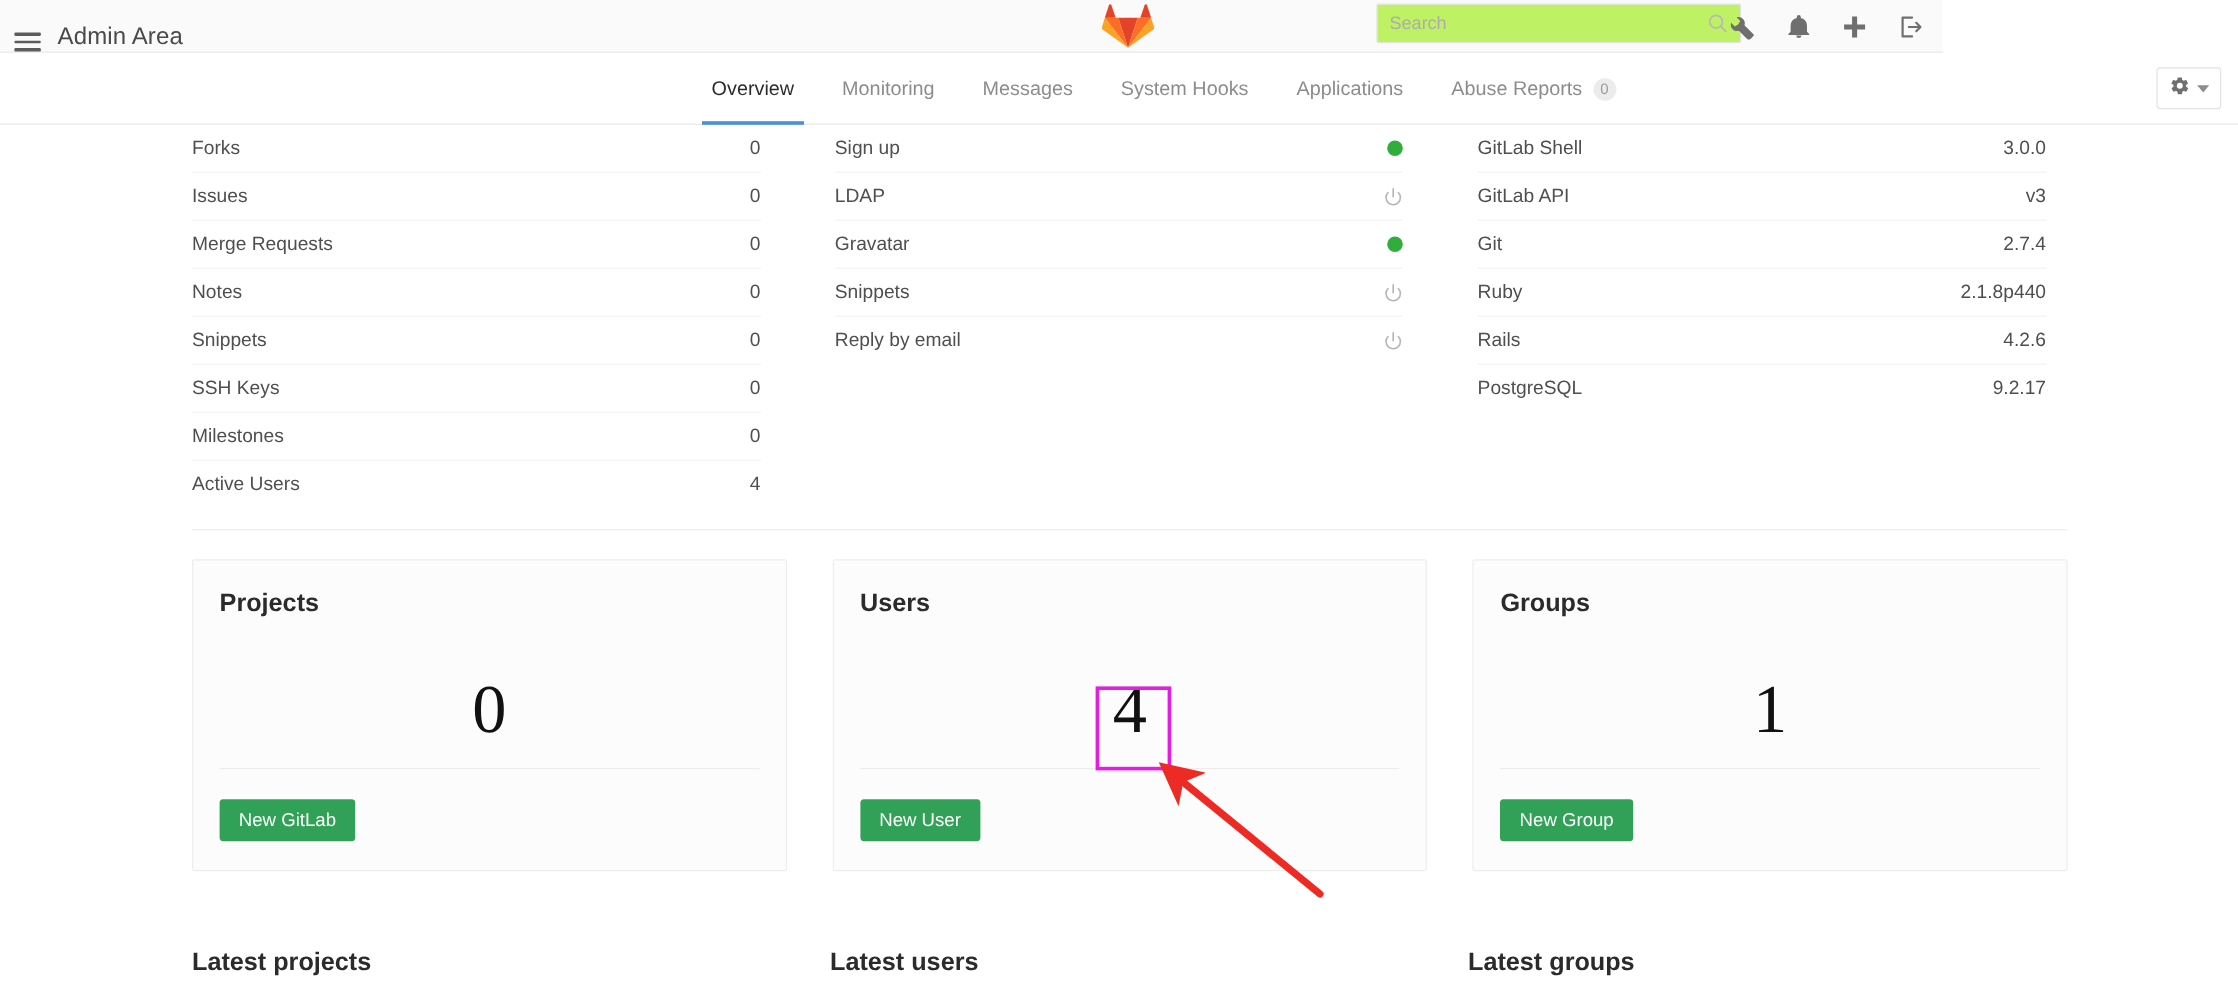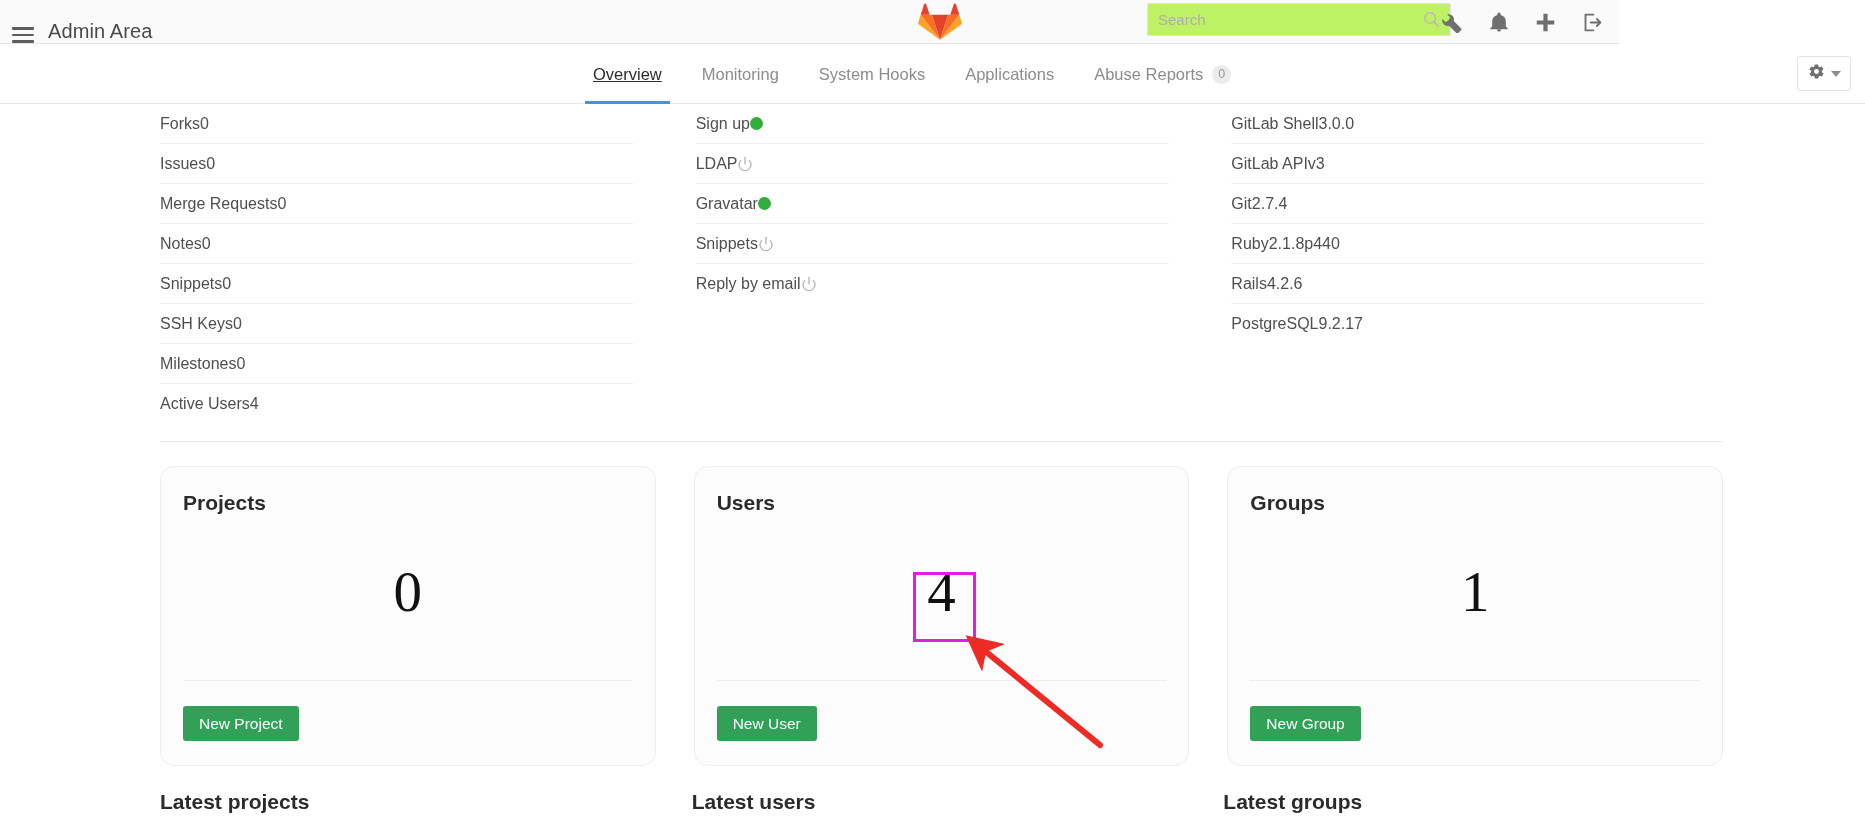--- a/index.html
+++ b/index.html
@@ -56,21 +56,21 @@
   }
   .navtabs {
     position: absolute; left: 573px; top: 0; height: 60px;
     display: flex; align-items: center; gap: 0;
   }
   .navtab {
     font-size: 16.5px; color: #8c8c8c; padding: 0 20px;
     height: 60px; display: flex; align-items: center; cursor: pointer;
     position: relative; white-space: nowrap;
   }
-  .navtab.active { color: #2d2d2d; text-decoration: underline; }
+  .navtab.active { color: #2d2d2d; }
   .navtab.active::after {
     content: ""; position: absolute; left: 12px; right: 12px; bottom: 0;
     height: 3px; background: #4d90d4;
   }
   .badge {
     display: inline-flex; align-items: center; justify-content: center;
     min-width: 19px; height: 19px; padding: 0 5px; margin-left: 9px;
     background: #ececec; color: #9a9a9a; border-radius: 10px; font-size: 12.5px;
   }
   .gear-btn {
@@ -85,42 +85,42 @@
     border-right: 5px solid transparent; border-top: 6px solid #8d8d8d;
   }
 
   
   .stats {
     position: absolute; left: 0; top: 104px; width: 1865px;
     display: flex; padding: 0 160px;
   }
   .statcol { flex: 1; padding-right: 62px; }
   .statrow {
-    display: flex; justify-content: flex-start; align-items: center;
+    display: flex; justify-content: space-between; align-items: center;
     height: 40px; font-size: 16px; color: #4f4f4f;
     border-bottom: 1px solid #f2f2f2;
   }
   .statrow .k { color: #4f4f4f; }
   .statrow .v { color: #4f4f4f; }
   .dot { width: 13px; height: 13px; border-radius: 50%; background: #31ad3c; display: inline-block; }
   .power { display: inline-flex; }
 
   .divider {
     position: absolute; left: 160px; top: 441px; width: 1563px; height: 1px;
     background: #eaeaea;
   }
 
   
   .cards {
     position: absolute; left: 160px; top: 466px; width: 1563px;
     display: flex; gap: 38px;
   }
   .card {
-    flex: 1; background: #fcfcfc; border: 1px solid #ededed; border-radius: 14px;
-    height: 300px; position: relative; padding: 24px 22px 0 22px;
+    flex: 1; background: #fcfcfc; border: 1px solid #ededed; border-radius: 2px;
+    height: 260px; position: relative; padding: 24px 22px 0 22px;
   }
   .card-title { font-size: 21px; color: #2b2b2b; font-weight: bold; }
   .card-number {
     position: absolute; left: 0; right: 0; top: 92px;
     text-align: center; font-size: 57px; color: #111; font-weight: 400;
     font-family: "Liberation Serif", serif;
   }
   .card-hr {
     position: absolute; left: 22px; right: 22px; bottom: 84px;
     height: 1px; background: #ededed;
@@ -209,20 +209,23 @@
 
   <div class="navbar">
     <div class="navtabs">
       <div class="navtab active">
         <span>Overview</span>
       </div>
       <div class="navtab">
         <span>Monitoring</span>
       </div>
       <div class="navtab">
+        <span>Messages</span>
+      </div>
+      <div class="navtab">
         <span>System Hooks</span>
       </div>
       <div class="navtab">
         <span>Applications</span>
       </div>
       <div class="navtab">
         <span>Abuse Reports</span>
         <span class="badge">0</span>
       </div>
     </div>
@@ -341,21 +344,21 @@
   </div>
 
   <div class="divider"></div>
 
   <div class="cards">
 
     <div class="card">
       <div class="card-title">Projects</div>
       <div class="card-number">0</div>
       <div class="card-hr"></div>
-      <button class="btn-green">New Project</button>
+      <button class="btn-green">New GitLab</button>
     </div>
 
     <div class="card">
       <div class="card-title">Users</div>
       <div class="card-number">4</div>
       <div class="card-hr"></div>
       <button class="btn-green">New User</button>
     </div>
 
     <div class="card">

